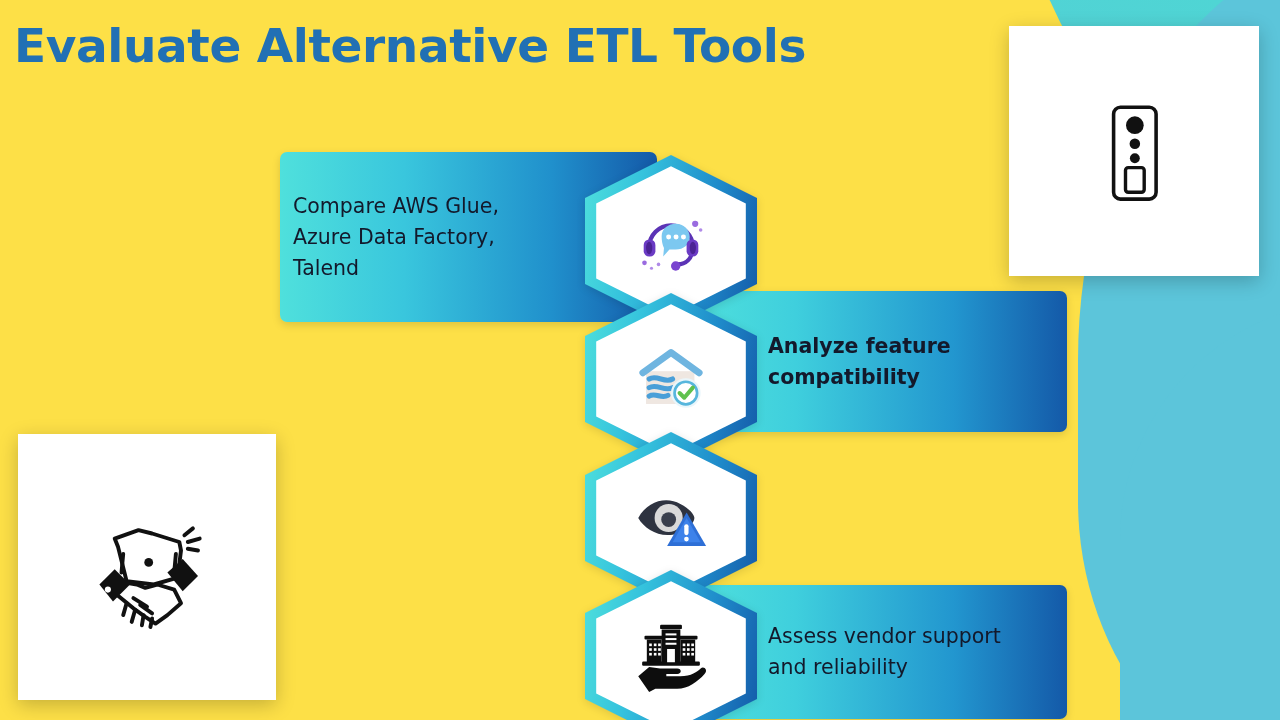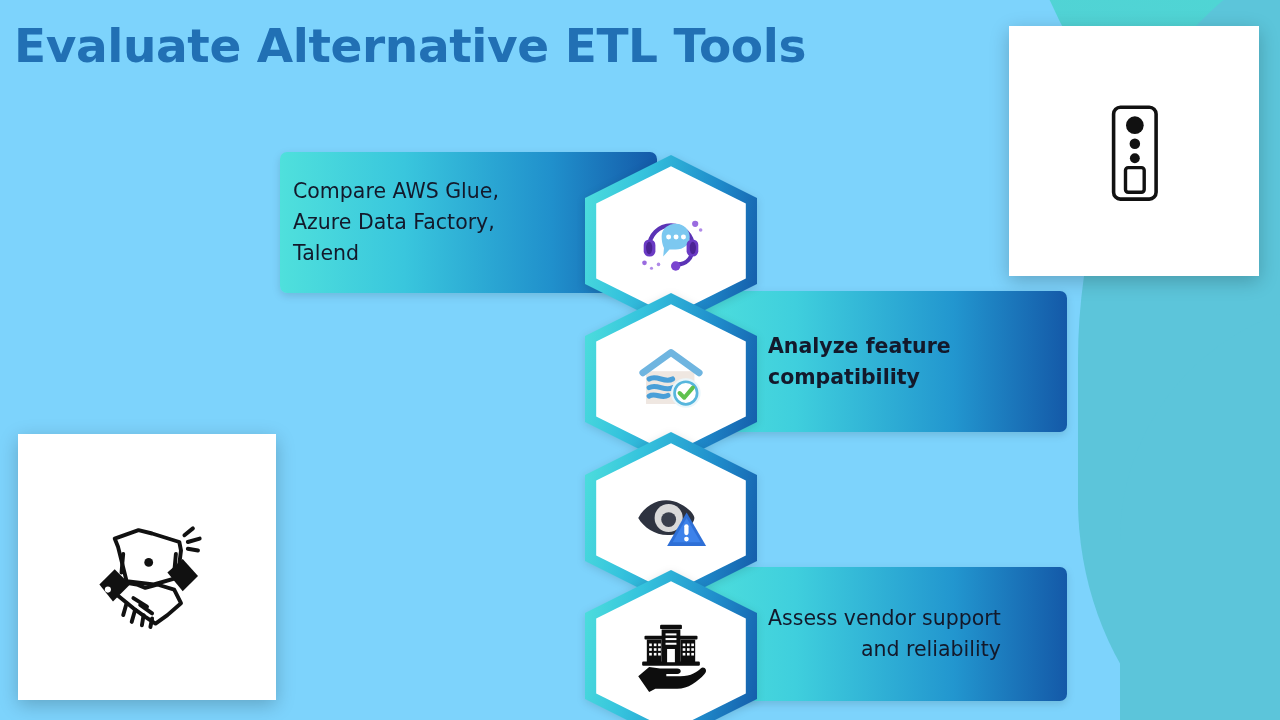--- a/index.html
+++ b/index.html
@@ -5,21 +5,21 @@
   * { box-sizing: border-box; margin: 0; padding: 0; }
   html, body {
     width: 1280px; height: 720px;
     overflow: hidden;
     background: #ffffff;
     font-family: "Liberation Sans", sans-serif;
   }
   .slide {
     position: relative;
     width: 1280px; height: 720px;
-    background: #7dd3fc;
+    background: #fde047;
     overflow: hidden;
   }
 
   
   .bg-mint {
     position: absolute;
     right: -170px; top: -240px;
     width: 430px; height: 560px;
     background: linear-gradient(200deg, #3ddbcd 0%, #4fd5d4 45%, #5cc5da 100%);
     border-radius: 0 0 0 100%;
@@ -81,27 +81,27 @@
     justify-content: flex-start;
   }
   .banner-text {
     font-size: 20.5px;
     line-height: 31px;
     color: #13192b;
     font-family: "DejaVu Sans", sans-serif;
     white-space: pre-line;
   }
 
-  #banner-1 { left: 280px; top: 152px; width: 377px; height: 141px; }
+  #banner-1 { left: 280px; top: 152px; width: 377px; height: 170px; }
   #banner-1 .banner-text { margin-left: 13px; }
   #banner-2 { left: 690px; top: 291px; width: 377px; height: 141px; font-weight: bold; }
   #banner-2 .banner-text { margin-left: 78px; }
   #banner-3 { left: 280px; top: 447px; width: 377px; height: 141px; }
   #banner-3 .banner-text { margin-left: 13px; }
-  #banner-4 { left: 690px; top: 567px; width: 377px; height: 134px; text-align: right; }
+  #banner-4 { left: 690px; top: 585px; width: 377px; height: 134px; }
   #banner-4 .banner-text { margin-left: 78px; }
 
   
   .hex-wrap {
     position: absolute;
     width: 172px; height: 172px;
     filter: drop-shadow(0 2px 4px rgba(0,0,0,0.12));
   }
   .hex-outer {
     width: 100%; height: 100%;

